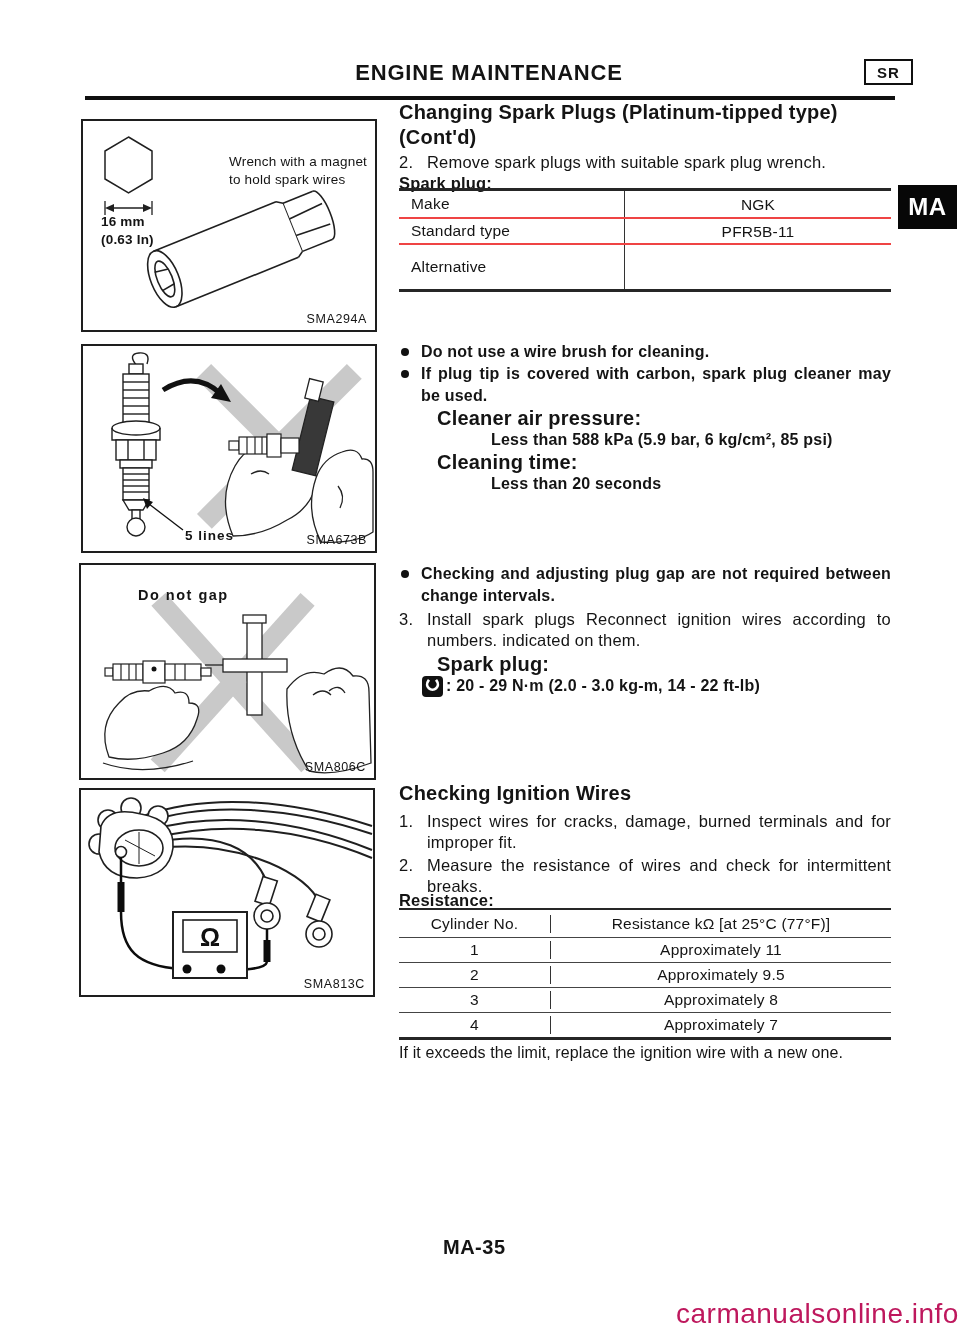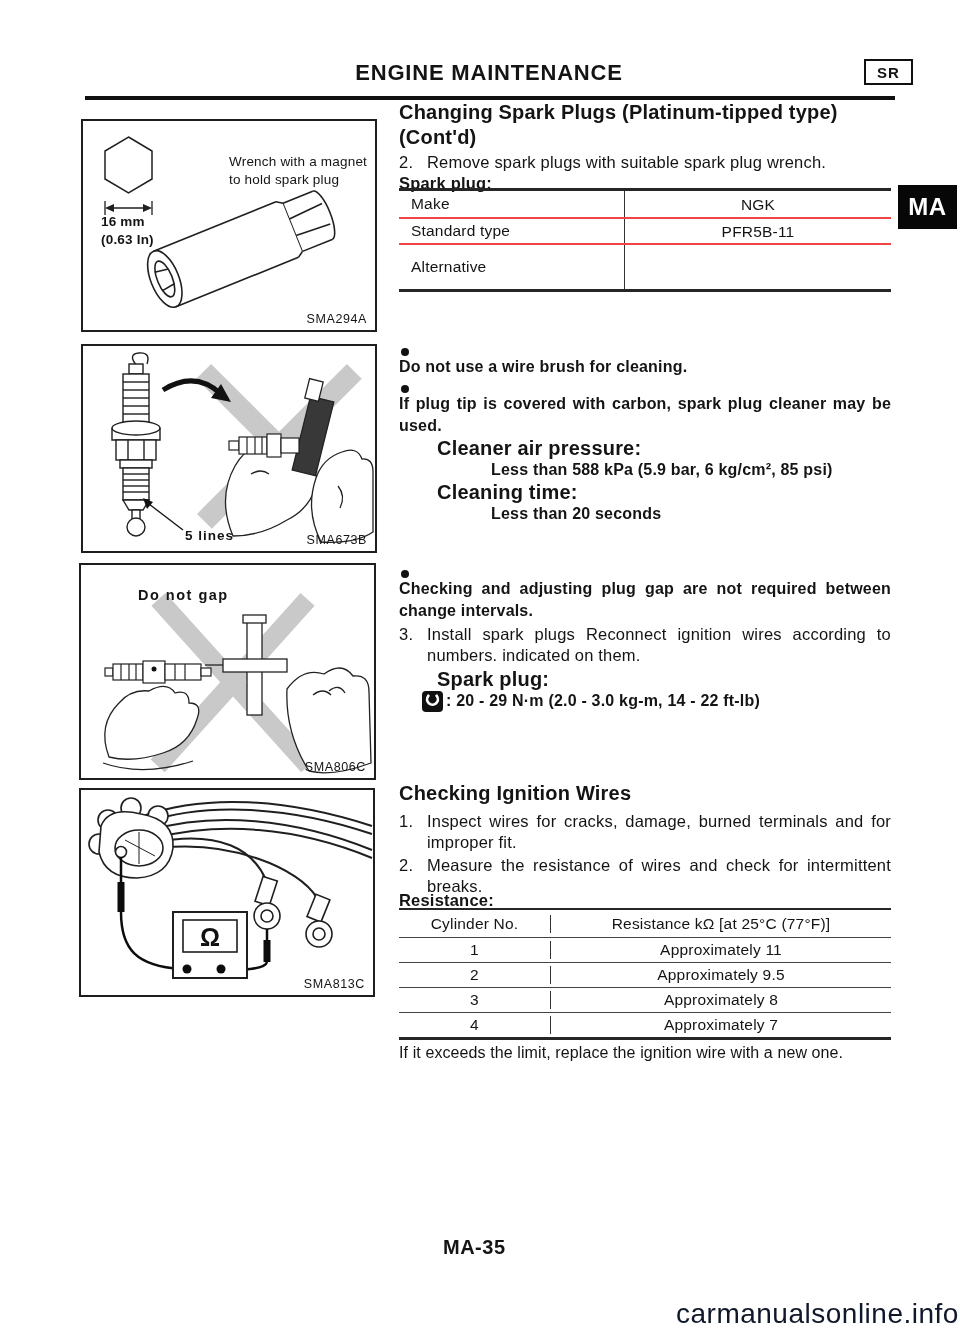--- a/index.html
+++ b/index.html
@@ -57,21 +57,21 @@
   .blk-igntitle{ top:681px; }
   .blk-ignsteps{ top:711px; }
   .blk-res{ top:791px; font-weight:bold; font-size:16.5px; }
   .blk-restable{ top:808px; }
   .blk-note{ top:944px; font-size:16px; letter-spacing:0.1px; white-space:nowrap; }
 
   .step{ display:flex; font-size:16.5px; line-height:21px; margin-bottom:2px; }
   .step-num{ width:28px; flex:none; }
   .step-text{ flex:1; text-align:justify; }
 
-  .bullet{ display:flex; font-size:16px; line-height:22px;flex-direction:column; }
+  .bullet{ display:flex; font-size:16px; line-height:22px; }
   .dot{ width:8px; height:8px; border-radius:50%; background:#111; margin:7px 12px 0 2px; flex:none; }
   .bullet-text{ flex:1; font-weight:bold; text-align:justify; }
   .spec-label{ margin-left:38px; font-size:20px; font-weight:bold; line-height:22px; }
   .spec-value{ margin-left:92px; font-size:16px; font-weight:bold; line-height:22px; }
 
   .torque-row{ display:flex; align-items:center; margin-left:23px; font-size:16px; font-weight:bold; line-height:22px; }
   .torque-icon{ width:21px; height:21px; margin-right:3px; flex:none; }
 
   
   .ptable{ border-top:3px solid #262626; border-bottom:3px solid #262626; }
@@ -83,21 +83,21 @@
 
   
   .rtable{ border-top:2px solid #262626; border-bottom:3px solid #262626; }
   .rrow{ display:flex; border-top:1.5px solid #444; min-height:25px; align-items:center; }
   .rrow:first-child{ border-top:none; min-height:27px; }
   .rcell-1{ width:152px; border-right:1.5px solid #333; display:flex; align-items:center; justify-content:center; font-size:15.5px; }
   .rcell-2{ flex:1; display:flex; align-items:center; justify-content:center; font-size:15.5px; }
 
   
   .footer-page{ position:absolute; left:443px; top:1236px; font-size:20px; font-weight:bold; letter-spacing:0.5px; }
-  .watermark{ position:absolute; left:676px; top:1298px; font-size:28px; color:#0f172a; letter-spacing:0.5px; }
+  .watermark{ position:absolute; left:676px; top:1298px; font-size:28px; color:#be185d; letter-spacing:0.5px; }
 </style>
 </head>
 <body>
 
 <div class="hdr-title">ENGINE MAINTENANCE</div>
 <div class="hdr-rule"></div>
 <div class="sr-badge">SR</div>
 <div class="ma-tab">MA</div>
 
 <div class="fig fig1">
@@ -124,21 +124,21 @@
         <line x1="214" y1="138" x2="246" y2="138"></line>
         <path d="M 246 86 A 8 26 0 0 1 246 138"></path>
         <line x1="214" y1="103" x2="250" y2="101"></line>
         <line x1="214" y1="121" x2="250" y2="123"></line>
         <line x1="214" y1="86" x2="214" y2="138" stroke-width="1"></line>
       </g>
     </g>
   </svg>
   <div class="f1-wrench">
     <div>Wrench with a magnet</div>
-    <div>to hold spark plug</div>
+    <div>to hold spark wires</div>
   </div>
   <div class="f1-dim">
     <div>16 mm</div>
     <div>(0.63 In)</div>
   </div>
   <span class="fig-code">SMA294A</span>
 </div>
 
 <div class="fig fig2">
   <svg width="292" height="205" viewBox="0 0 292 205">

